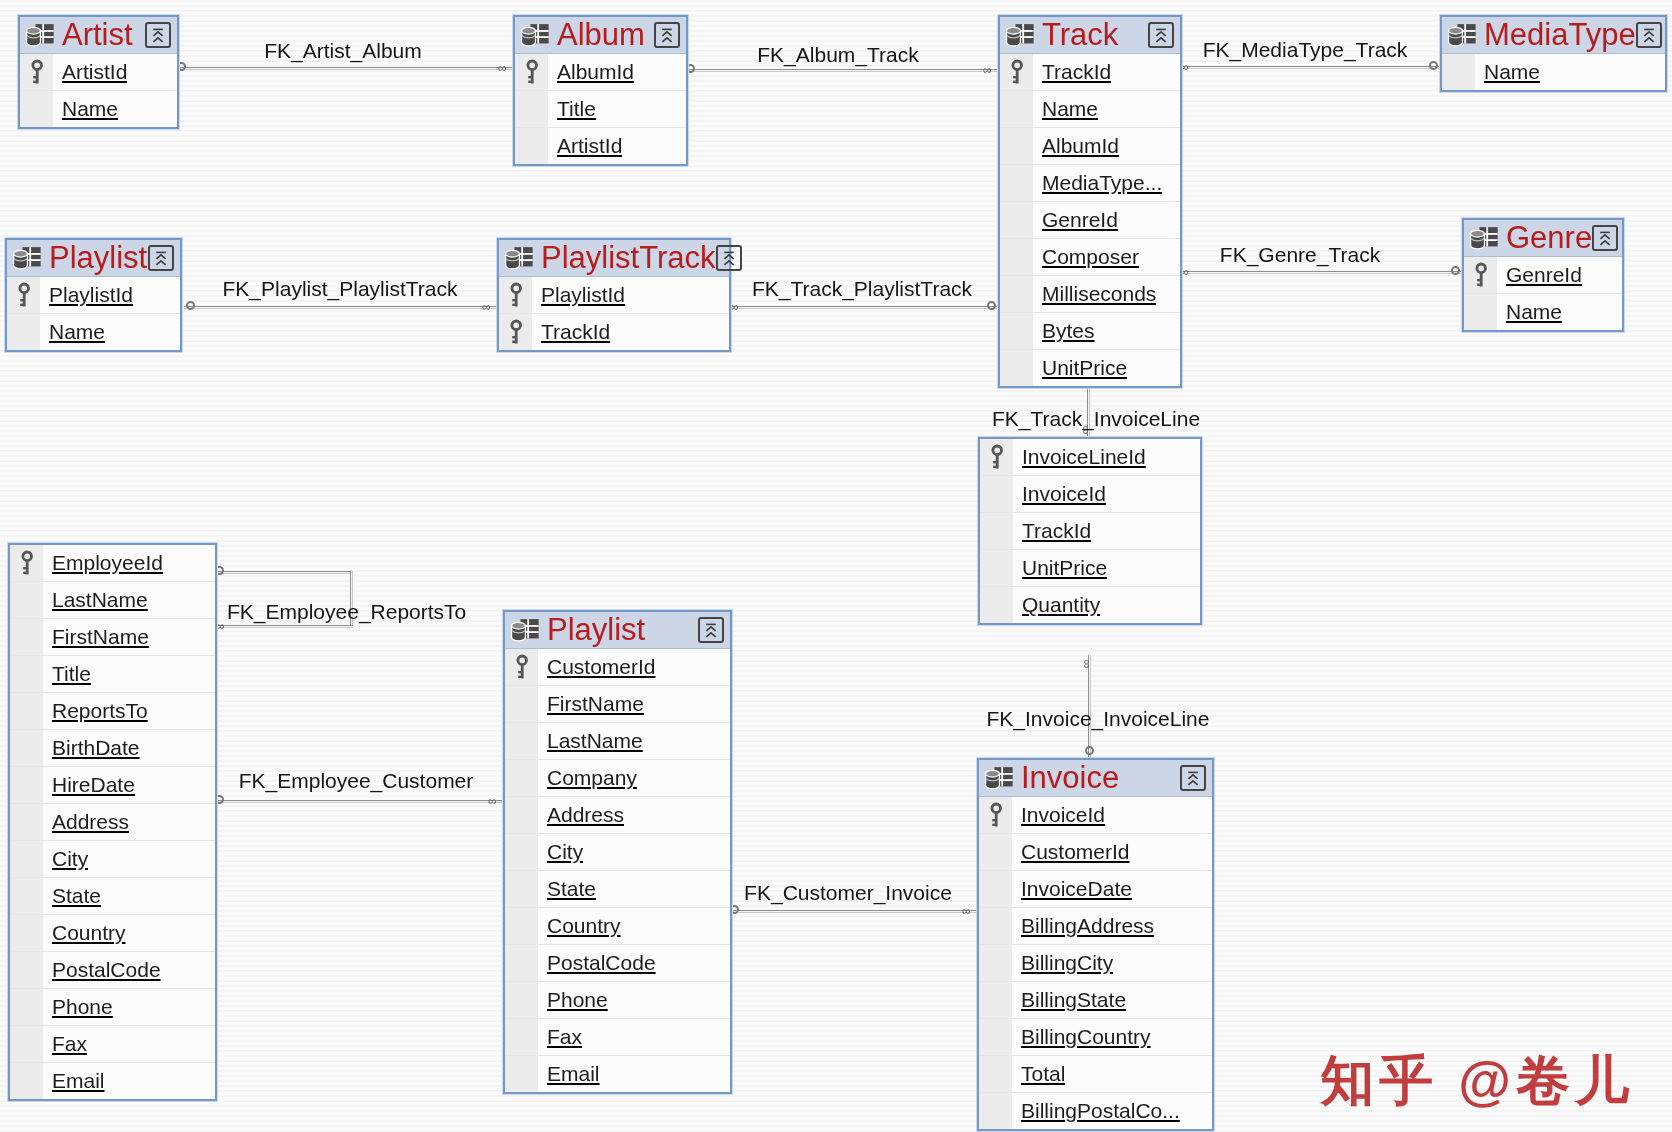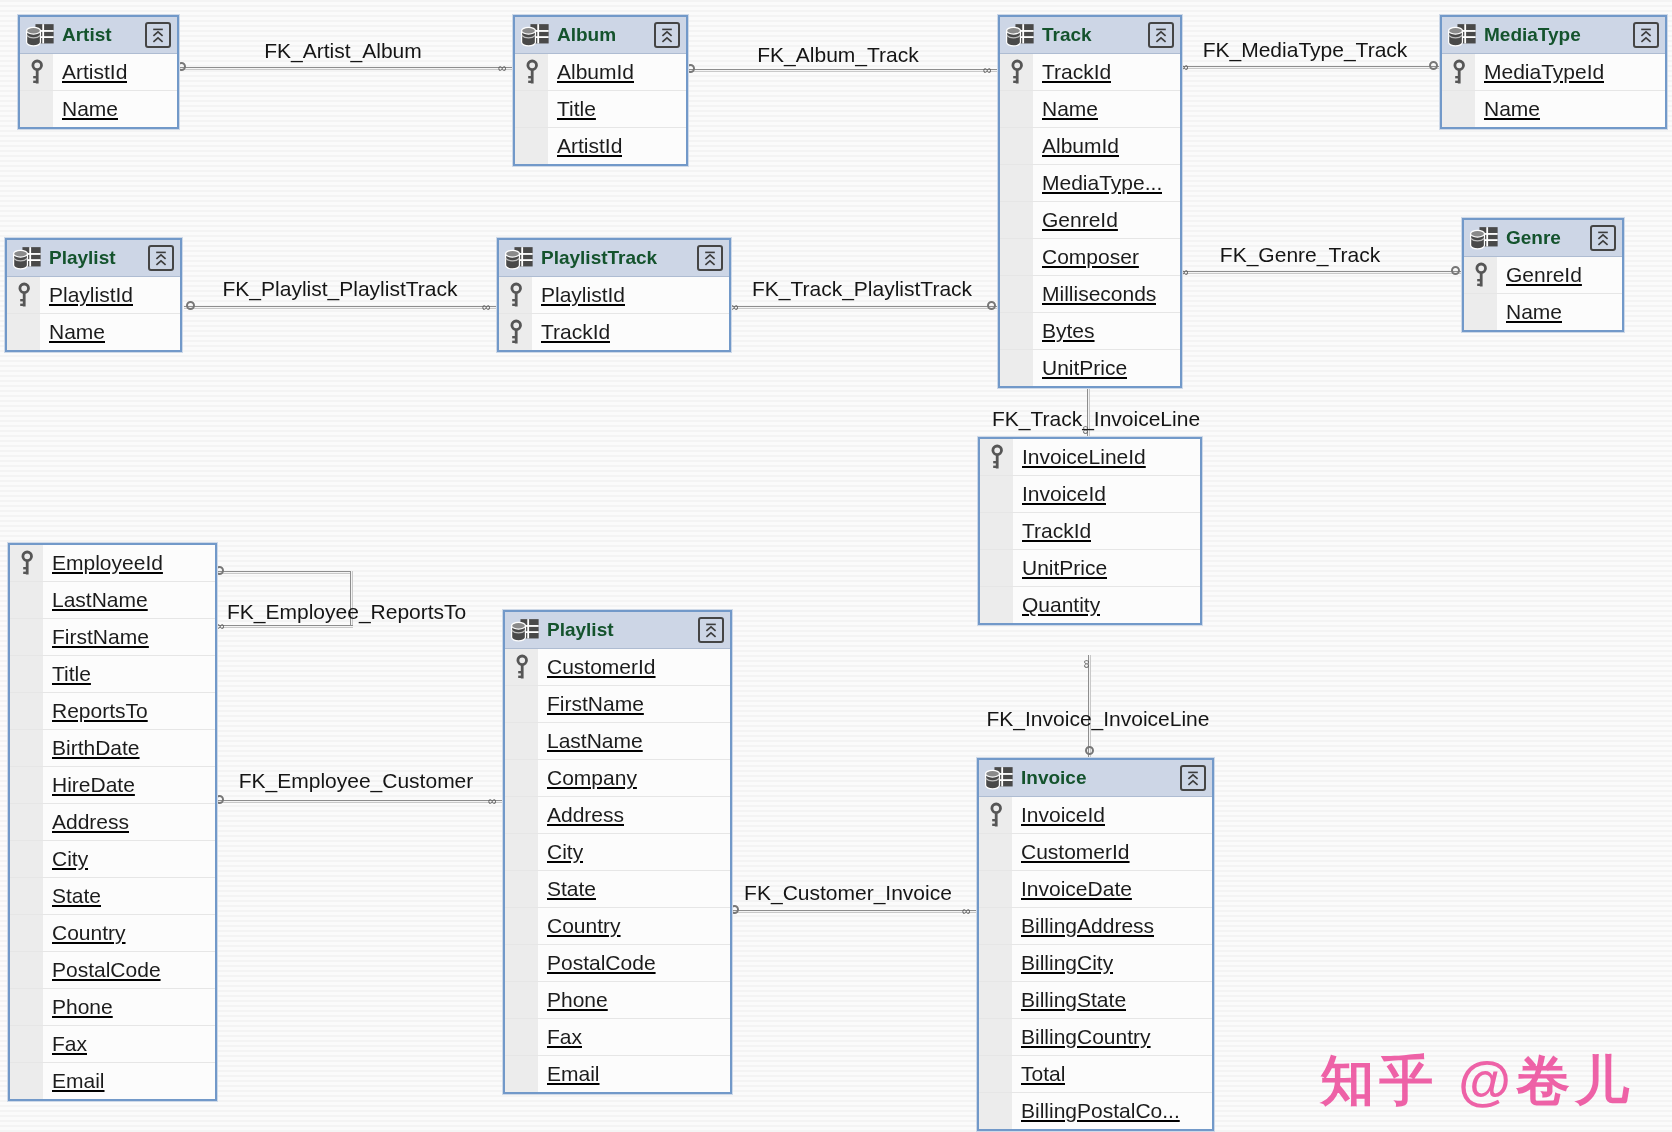--- a/index.html
+++ b/index.html
@@ -20,21 +20,21 @@
   .thead{
     height:37px;
     background:#cdd6e6;
     border-bottom:1px solid #aebcd2;
     display:flex;align-items:center;
     padding:0 6px 0 5px;
     box-sizing:border-box;
   }
   .tico{width:30px;height:25px;flex:0 0 auto;margin-right:7px;}
   .ttitle{
-    font-weight:bold;font-size:19px;color:#14532d;
+    font-weight:normal;font-size:31px;color:#b91c1c;
     white-space:nowrap;flex:1 1 auto;letter-spacing:0px;
   }
   .collapse{
     width:22px;height:22px;flex:0 0 auto;
     border:2px solid #454545;border-radius:3px;
     display:flex;align-items:center;justify-content:center;
     background:transparent;
   }
   .chev{width:14px;height:15px;}
   .tbody{position:relative;text-decoration:underline;}
@@ -76,21 +76,21 @@
   .ep.rot{transform:rotate(90deg);}
   .ep-key{
     position:absolute;width:5px;height:5px;
     border:2px solid #777;border-radius:50%;
     background:transparent;
   }
 
   
   .watermark{
     position:absolute;right:38px;bottom:14px;
-    font-size:54px;font-weight:bold;color:#ec4899;
+    font-size:54px;font-weight:bold;color:#b91c1c;
     letter-spacing:5px;opacity:.85;
   }
   .hidden-defs{position:absolute;width:0;height:0;overflow:hidden;}
 </style>
 </head>
 <body>
 
 <svg class="hidden-defs" aria-hidden="true">
   <defs>
     <symbol id="tblico" viewBox="0 0 26 22">
@@ -290,28 +290,20 @@
         </svg>
       <span class="ttitle">MediaType</span>
       <span class="collapse">
           <svg class="chev">
             <use href="#chevico"></use>
           </svg>
         </span>
     </div>
     <div class="tbody">
         <div class="trow">
-          <span class="kcell">
-            <svg class="keysvg" viewBox="0 0 14 26">
-              <use href="#keyico"></use>
-            </svg>
-          </span>
-          <span class="fname">MediaTypeId</span>
-        </div>
-        <div class="trow">
           <span class="kcell"></span>
           <span class="fname">Name</span>
         </div>
       </div>
   </div>
 
   <div class="tbl" style="left:1462px;top:218px;width:158px">
     <div class="thead">
       <svg class="tico">
           <use href="#tblico"></use>

